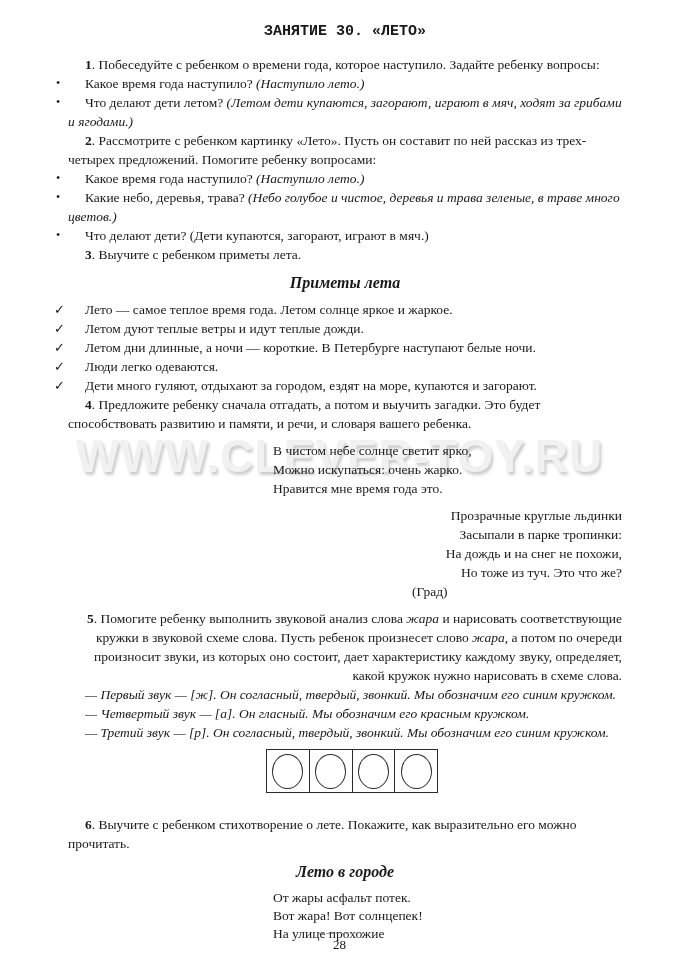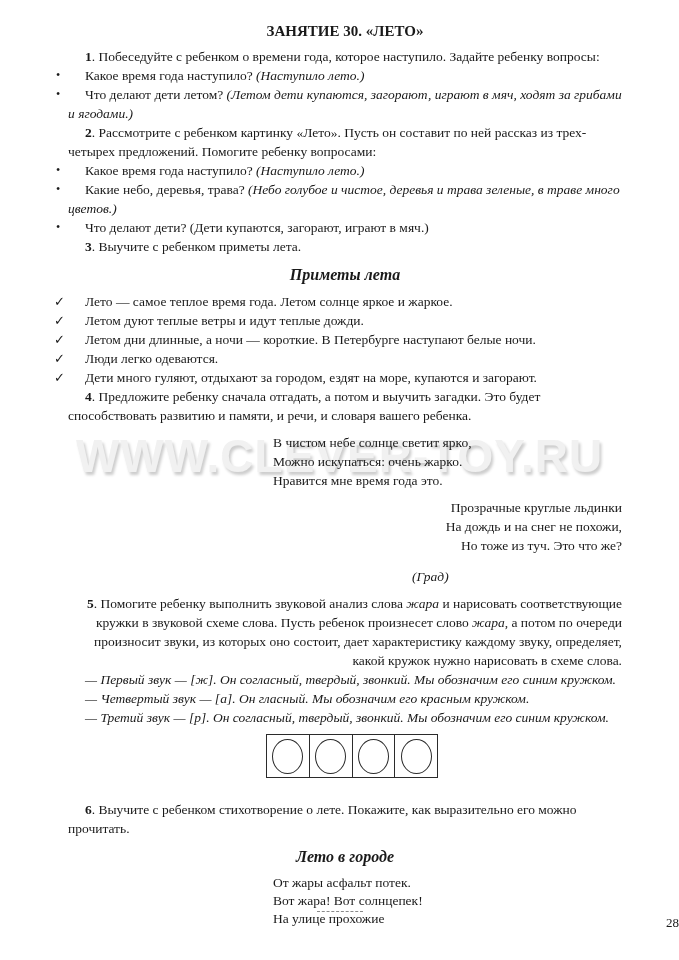--- a/index.html
+++ b/index.html
@@ -10,43 +10,43 @@
     font-size:13.5px; line-height:19px;
     color:#191919;
     position:relative; overflow:hidden;
   }
   .page {
     position:relative; z-index:1;
     padding:22px 57px 0 68px;
   }
   .doc-title {
     text-align:center;
-    font-family:Liberation Serif, serif;
+    font-family:Liberation Mono, monospace;
     font-weight:bold; font-size:15px;
-    margin:0 0 6px 0;
+    margin:0 0 14px 0;
   }
   .para { text-indent:17px; margin:0; }
   .num { font-weight:bold; }
   .it { font-style:italic; }
   .bullet, .check-item { position:relative; margin:0; }
   .bullet .marker {
     position:absolute; left:-12px; top:0;
     font-size:12px;
   }
   .check-item .marker {
     position:absolute; left:-14px; top:0;
     font-size:13px;
   }
   .bullet .first, .check-item .first { padding-left:17px; }
   .center-head {
     text-align:center; font-weight:bold; font-style:italic;
     font-size:16px; margin:9px 0 8px 0;
   }
   .riddle { margin:8px 0 0 205px; }
-  .riddle-answer { margin:12px 0 0 344px; font-style:italic; }
+  .riddle-answer { margin:0 0 0 344px; }
   .sound-line { font-style:italic; text-indent:17px; }
   .scheme {
     display:flex; width:170px; height:42px;
     border:1.5px solid #2b2b2b;
     margin:7px 0 5px 198px;
     background:#fff;
   }
   .scheme .cell {
     flex:1; display:flex; align-items:center; justify-content:center;
     border-left:1.5px solid #2b2b2b;
@@ -61,22 +61,22 @@
     position:absolute; top:447px; left:0; width:679px;
     z-index:0; text-align:center; white-space:nowrap;
     font-family:"Liberation Sans", sans-serif;
     font-weight:bold; font-size:46px; letter-spacing:1px;
     color:#f1f1f1;
     text-shadow:2px 3px 3px #cdcdcd, -1px -1px 1px #ffffff;
     transform:scaleY(1.02);
     user-select:none;
   }
   .footer {
-    position:absolute; left:0; bottom:28px; width:679px; z-index:1;
-    text-align:right;
+    position:absolute; left:0; bottom:6px; width:679px; z-index:1;
+    text-align:center;
   }
   .footer-rule {
     width:46px; margin:0 auto 1px auto;
     border-top:1px dashed #8a8a8a; height:0;
   }
   .page-num { font-size:13px; }
   .mt6 { margin-top:22px; }
   .mt8 { margin-top:8px;text-align:right; }
 </style>
 </head>
@@ -142,20 +142,21 @@
   <p class="para"><span class="num">4</span><span>. Предложите ребенку сначала отгадать, а потом и выучить загадки. Это будет способствовать развитию и памяти, и речи, и словаря вашего ребенка.</span></p>
 
   <div class="riddle">
     <div>В чистом небе солнце светит ярко,</div>
     <div>Можно искупаться: очень жарко.</div>
     <div>Нравится мне время года это.</div>
   </div>
 
   <div class="riddle mt8">
     <div>Прозрачные круглые льдинки</div>
+    <div>Засыпали в парке тропинки:</div>
     <div>На дождь и на снег не похожи,</div>
     <div>Но тоже из туч. Это что же?</div>
   </div>
   <div class="riddle-answer">(Град)</div>
 
   <p class="para mt8"><span class="num">5</span><span>. Помогите ребенку выполнить звуковой анализ слова </span><span class="it">жара</span><span> и нарисовать соответствующие кружки в звуковой схеме слова. Пусть ребенок произнесет слово </span><span class="it">жара</span><span>, а потом по очереди произносит звуки, из которых оно состоит, дает характеристику каждому звуку, определяет, какой кружок нужно нарисовать в схеме слова.</span></p>
 
   <div class="sound-line">— Первый звук — [ж]. Он согласный, твердый, звонкий. Мы обозначим его синим кружком.</div>
   <div class="sound-line">— Четвертый звук — [а]. Он гласный. Мы обозначим его красным кружком.</div>
   <div class="sound-line">— Третий звук — [р]. Он согласный, твердый, звонкий. Мы обозначим его синим кружком.</div>

